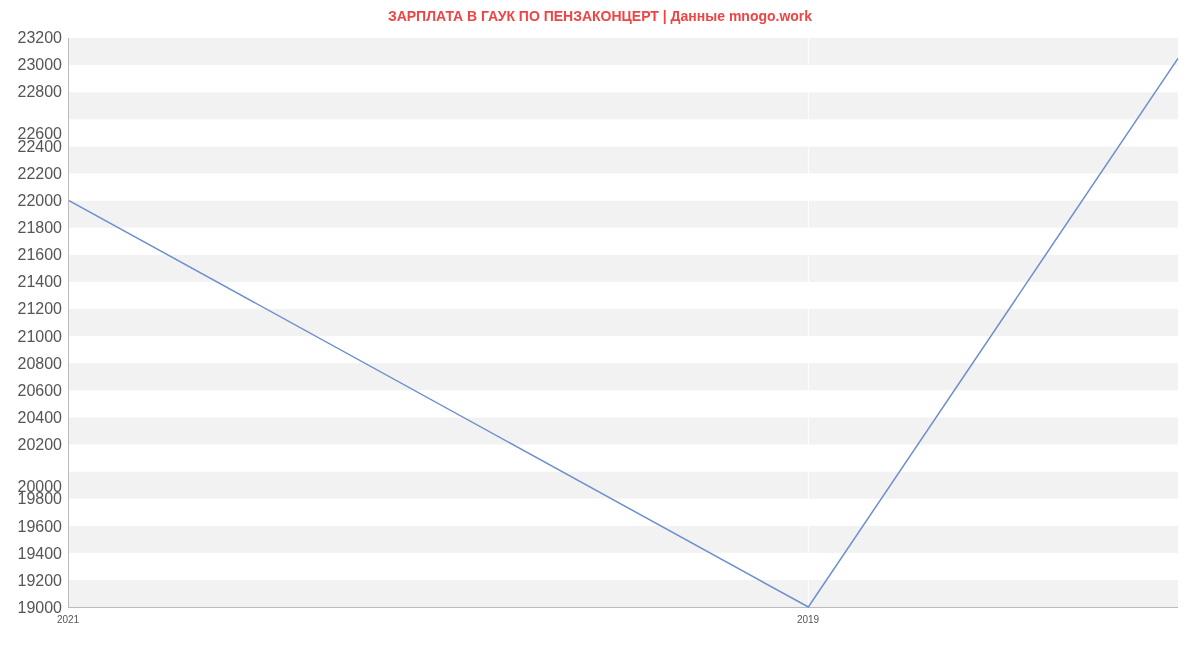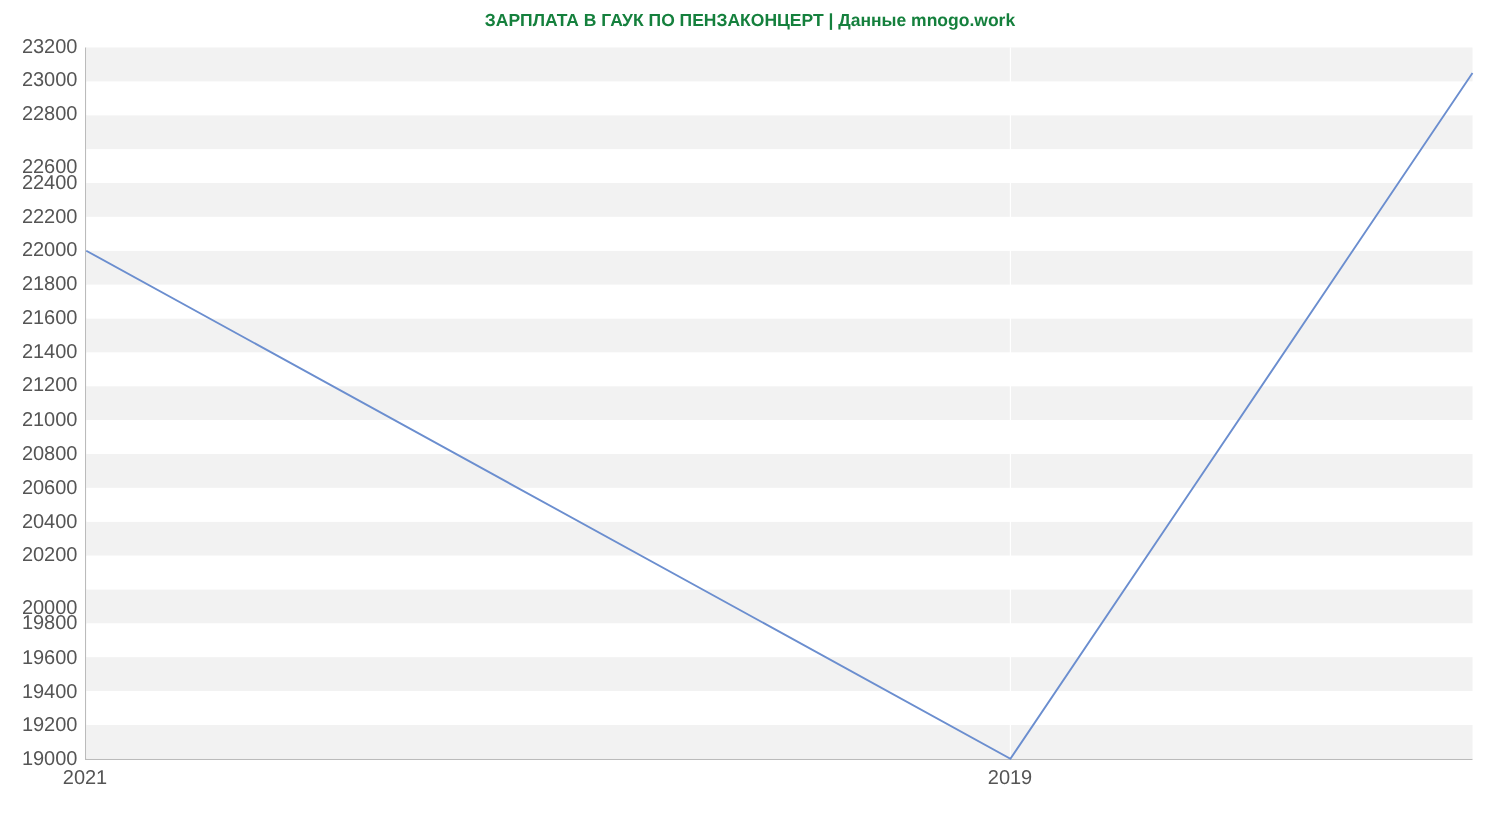--- a/index.html
+++ b/index.html
@@ -16,21 +16,21 @@
     width: 1200px;
     height: 650px;
   }
   .chart-title {
     position: absolute;
     top: 8px;
     left: 0;
     width: 100%;
     text-align: center;
     font-size: 14px;
-    color: #15803d;
+    color: #ef4444;
     font-weight: 600;
   }
   .plot-area {
     position: absolute;
     left: 68px;
     top: 38px;
     width: 1110px;
     height: 570px;
     box-sizing: border-box;
     border-left: 1px solid #bbb;
@@ -41,21 +41,21 @@
     right: 1138px; 
     width: 60px;
     text-align: right;
     font-size: 16px;
     color: #555;
     transform: translateY(-50%);
   }
   .x-tick-label {
     position: absolute;
     top: 614px;
-    font-size: 16px;
+    font-size: 10px;
     color: #555;
     transform: translateX(-50%);
   }
   .svg-plot {
     position: absolute;
     left: 0;
     top: 0;
     width: 100%;
     height: 100%;
     overflow: visible;

